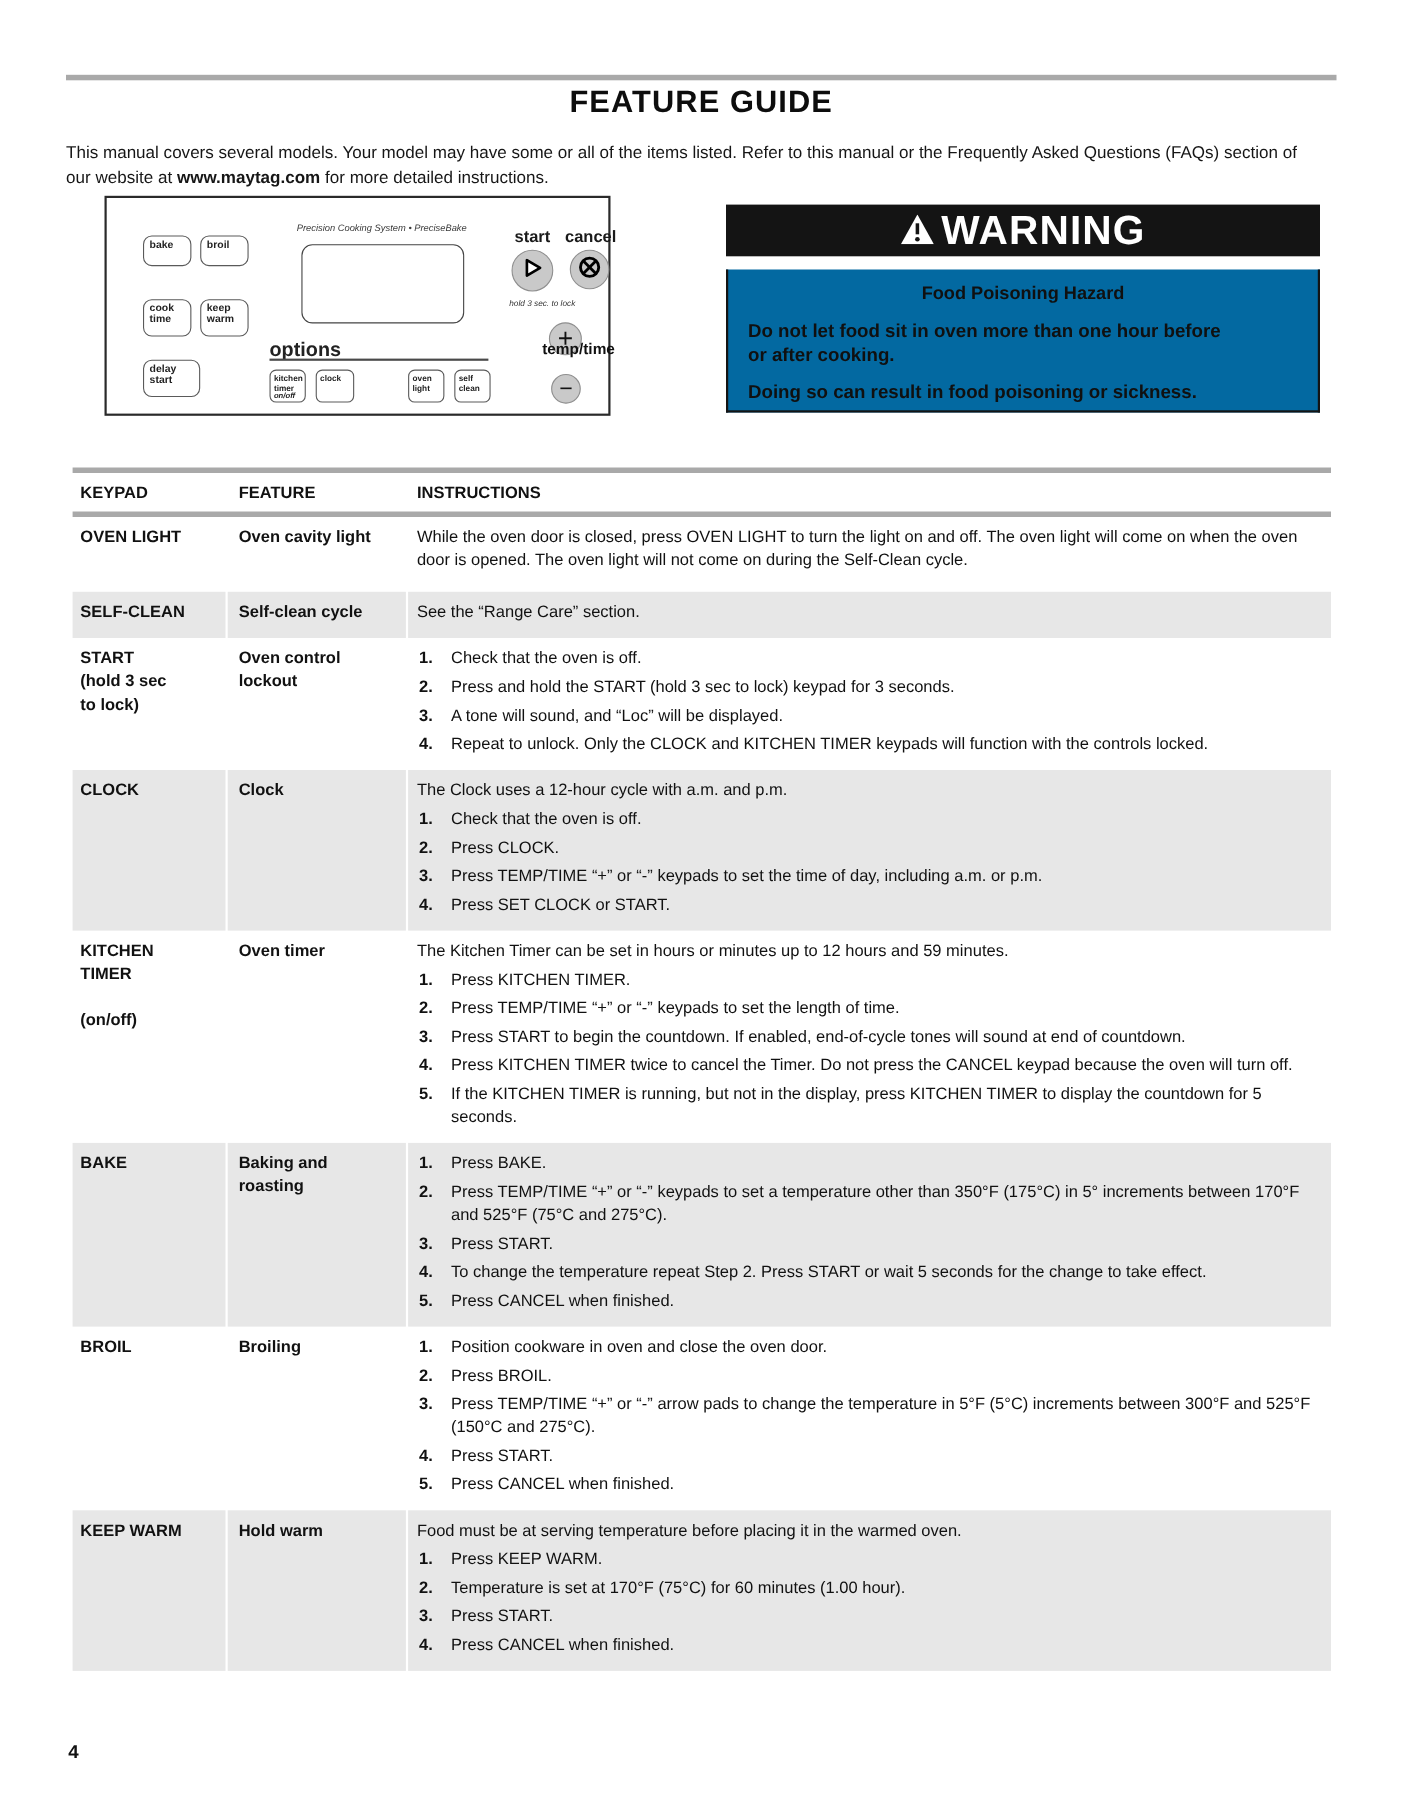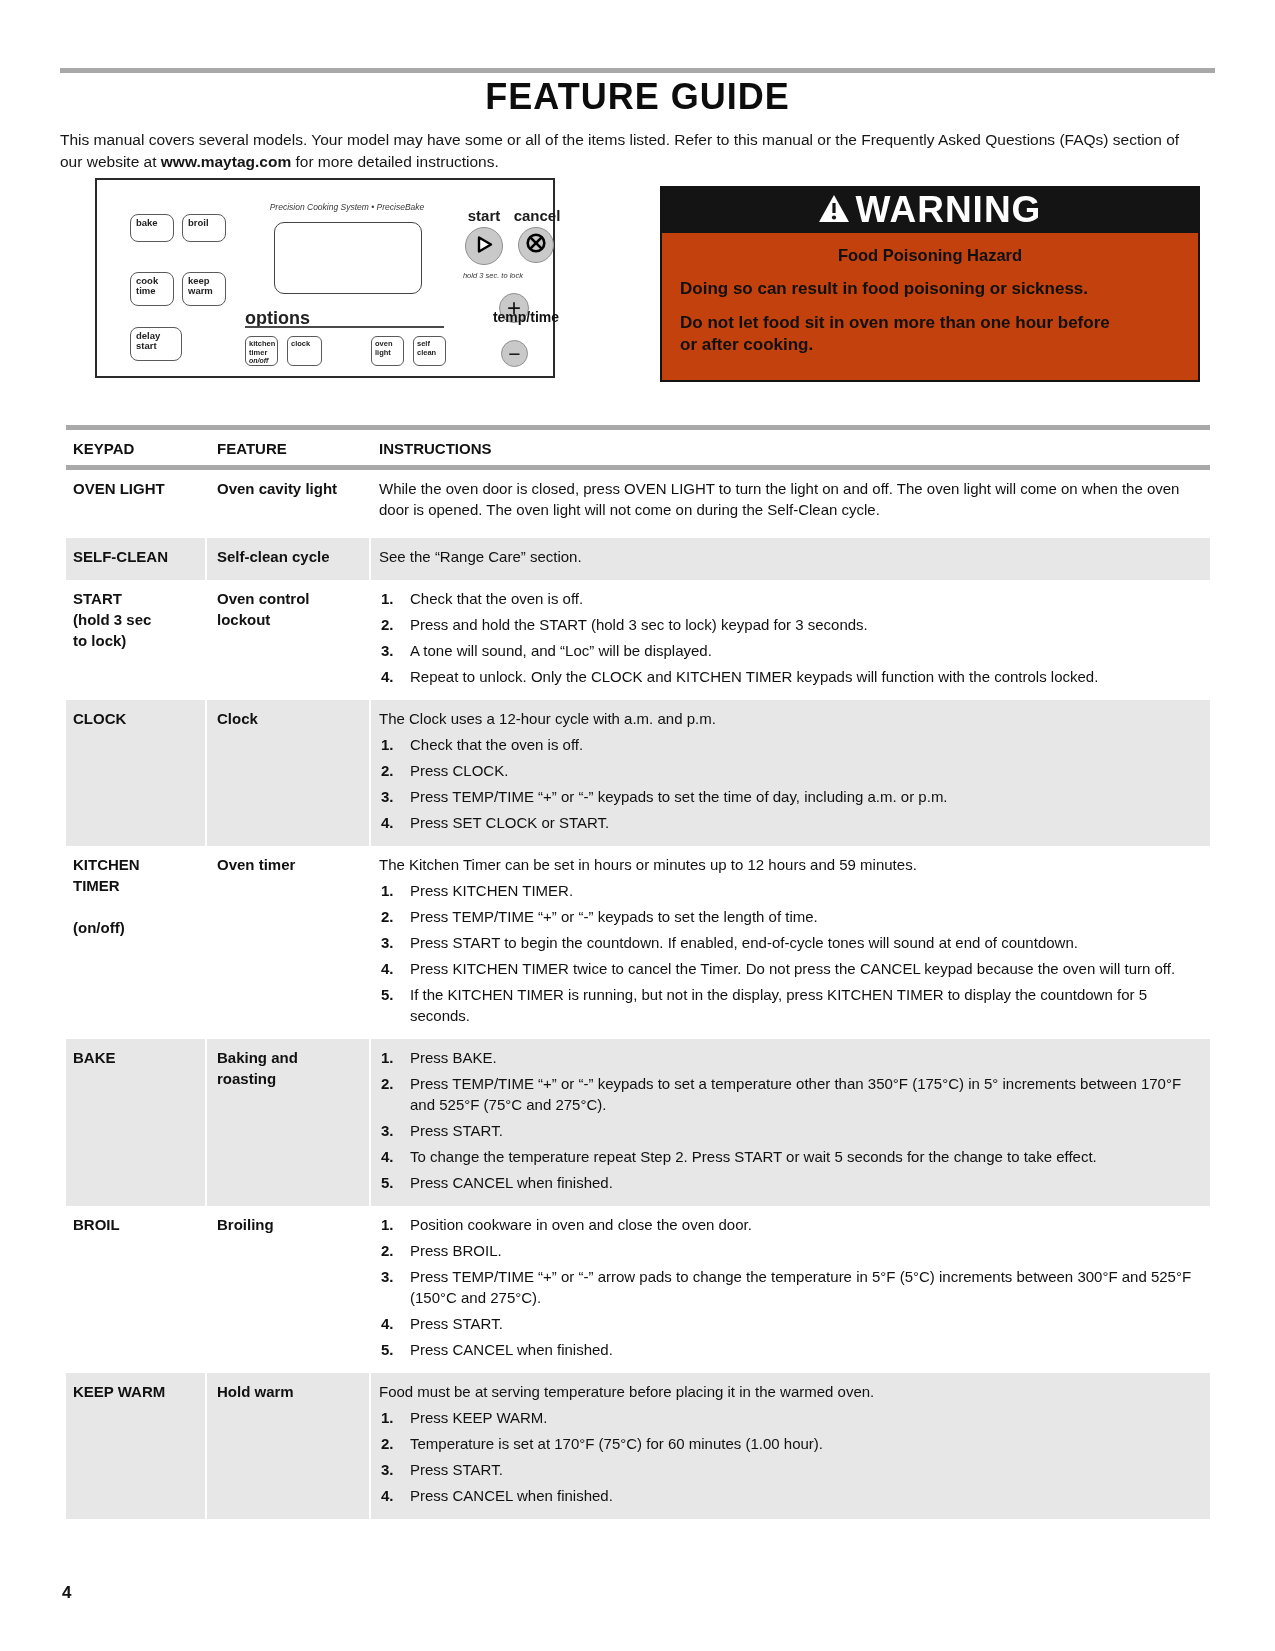--- a/index.html
+++ b/index.html
@@ -3,21 +3,21 @@
 <meta charset="utf-8">
 <style>
   html,body { margin:0; padding:0; background:#fff; }
   .page {
     position:relative; width:1275px; height:1651px; background:#ffffff;
     font-family:"Liberation Sans", sans-serif; color:#111; overflow:hidden;
   }
   .top-rule { position:absolute; left:60px; top:68px; width:1155px; height:5px; background:#a9a9a9; }
   .page-title {
     position:absolute; left:0; top:79px; width:100%; text-align:center;
-    font-size:36px; font-weight:bold; letter-spacing:1px; line-height:1.0; color:#0d0d0d;
+    font-size:28px; font-weight:bold; letter-spacing:1px; line-height:1.0; color:#0d0d0d;
   }
   .intro { position:absolute; left:60px; top:129px; width:1130px; font-size:15.5px; line-height:21.5px; color:#161616; }
   .intro b { font-weight:bold; }
 
   
   .panel { position:absolute; left:95px; top:178px; width:460px; height:200px; border:2px solid #2a2a2a; background:#fff; box-sizing:border-box; }
   .key {
     position:absolute; border:1.5px solid #5a5a5a; border-radius:8px; background:#fff;
     font-size:9.5px; font-weight:bold; line-height:1.1; padding:3px 0 0 5px; color:#222;
     white-space:pre-line; box-sizing:border-box;
@@ -40,21 +40,21 @@
   .hold-note { position:absolute; left:350px; top:91px; width:76px; text-align:right; font-size:7.5px; font-style:italic; color:#333; }
   .pm-glyph { font-size:24px; font-weight:400; line-height:1; }
   .temp-time { position:absolute; left:372px; top:129px; width:90px; text-align:right; font-size:14px; font-weight:bold; }
 
   
   .warning { position:absolute; left:660px; top:186px; width:540px; box-sizing:border-box; }
   .warning-header {
     height:47px; background:#141414; color:#fff; display:flex; align-items:center; justify-content:center;
     gap:7px; font-size:37px; font-weight:bold; letter-spacing:1px;
   }
-  .warning-body { border:2.5px solid #141414; border-top:none; padding:13px 18px 24px 18px; background:#c2410c; }
+  .warning-body { border:2.5px solid #141414; border-top:none; padding:13px 18px 5px 18px; background:#0369a1;margin-top:12px; }
   .hazard-title { text-align:center; font-weight:bold; font-size:16.5px; margin-bottom:13px; color:#101010; }
   .warning-line { font-weight:bold; font-size:17px; line-height:22px; margin-bottom:12px; white-space:pre-line; color:#101010; }
   .warning-line:last-child { margin-bottom:0; }
 
   
   .ftable { position:absolute; left:66px; top:425px; width:1144px; }
   .tbar { height:5px; background:#a9a9a9; }
   .thead { display:grid; grid-template-columns:139px 162px 1fr; column-gap:2px; padding:10px 0 8px 0; font-weight:bold; font-size:15px; }
   .thead .h1 { padding-left:7px; }
   .thead .h2 { padding-left:10px; }
@@ -147,23 +147,23 @@
         <svg width="30" height="27" viewBox="0 0 30 27">
             <polygon points="15,0 30,27 0,27" fill="#fff"></polygon>
             <rect x="13.4" y="8" width="3.2" height="10" fill="#141414"></rect>
             <circle cx="15" cy="22.5" r="2.1" fill="#141414"></circle>
           </svg>
       </span>
       <span>WARNING</span>
     </div>
     <div class="warning-body">
       <div class="hazard-title">Food Poisoning Hazard</div>
-      <div class="warning-line">Doing so can result in food poisoning or sickness.</div>
       <div class="warning-line">Do not let food sit in oven more than one hour before
 or after cooking.</div>
+      <div class="warning-line">Doing so can result in food poisoning or sickness.</div>
     </div>
   </div>
 
   <div class="ftable">
     <div class="tbar"></div>
     <div class="thead">
       <div class="h1">KEYPAD</div>
       <div class="h2">FEATURE</div>
       <div class="h3">INSTRUCTIONS</div>
     </div>

